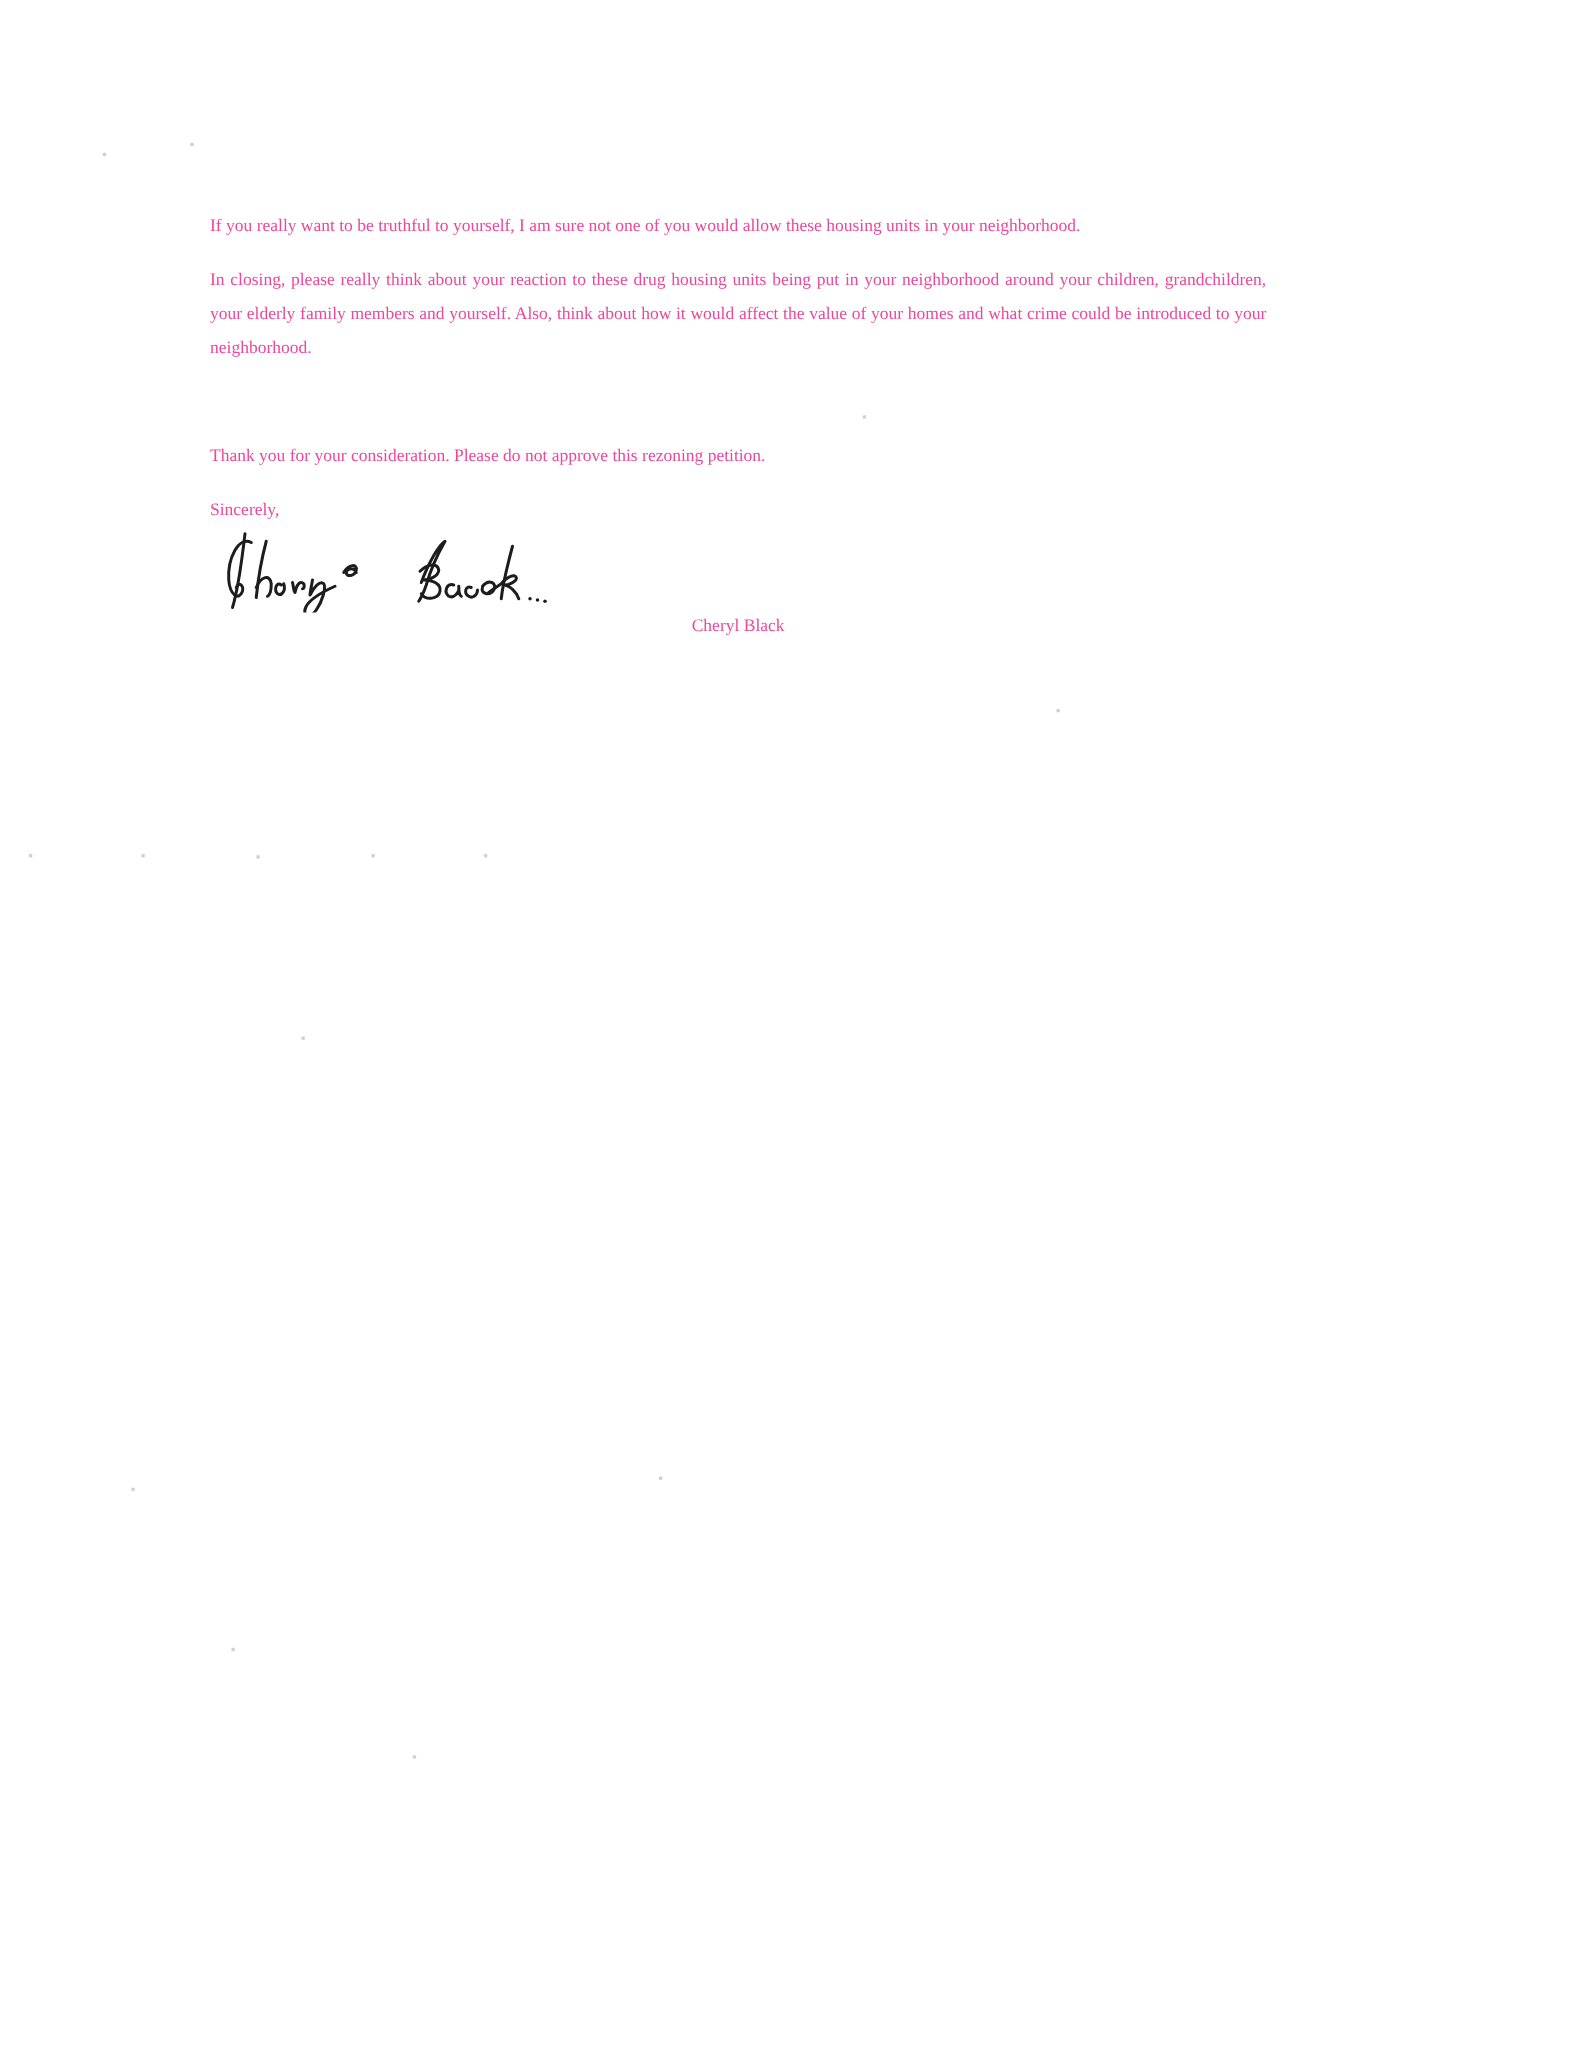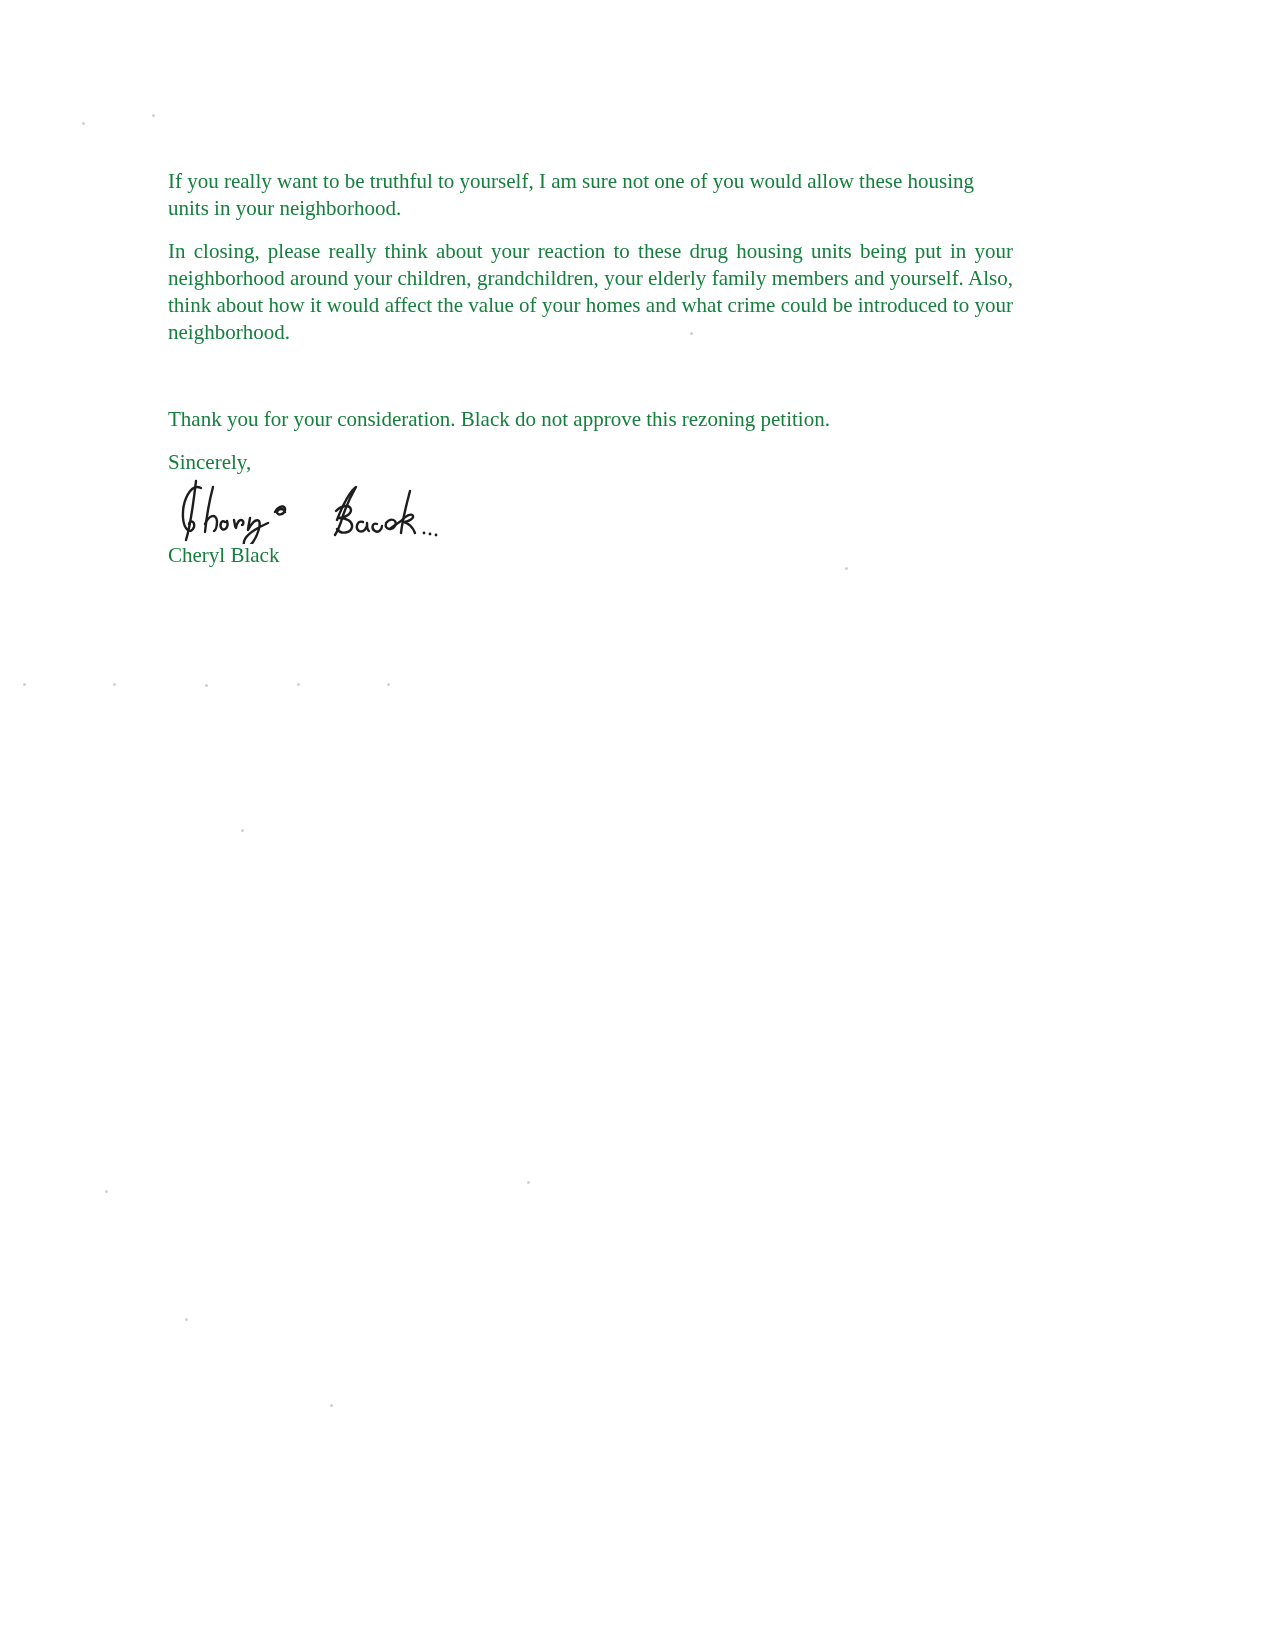--- a/index.html
+++ b/index.html
@@ -13,65 +13,65 @@
     height: 1651px;
     background: #ffffff;
     overflow: hidden;
     color: #1a1a1a;
   }
   .letter-body {
     position: absolute;
     left: 168px;
     top: 168px;
     width: 845px;
-    font-size: 21px;
+    font-size: 14px;
     line-height: 27px;
-    color: #15803d;
+    color: #ec4899;
     -webkit-font-smoothing: antialiased;
   }
   .para { text-align: left; }
   .para.justified {
     text-align: justify;
     text-justify: inter-word;
   }
   .para + .para { margin-top: 16px; }
   .para-gap-large { margin-top: 60px !important; }
   .closing { margin-top: 64px; }
   .signature-block { margin-top: 2px; margin-left: 6px; height: 62px; }
   .signature-block svg { display: block; }
   .sig-stroke {
     fill: none;
     stroke: #1d1d1d;
     stroke-width: 2.4;
     stroke-linecap: round;
     stroke-linejoin: round;
   }
   .sig-dot { fill: #1d1d1d; stroke: none; }
-  .typed-name { margin-top: 2px; }
+  .typed-name { margin-top: 2px; text-align: center; }
   .speck {
     position: absolute;
     width: 3px;
     height: 3px;
     border-radius: 50%;
     background: #c4c4c4;
     opacity: 0.8;
   }
 </style>
 </head>
 <body>
 
 <div class="page">
 
   <div class="letter-body">
 
     <p class="para">If you really want to be truthful to yourself, I am sure not one of you would allow these housing units in your neighborhood.</p>
 
     <p class="para justified">In closing, please really think about your reaction to these drug housing units being put in your neighborhood around your children, grandchildren, your elderly family members and yourself. Also, think about how it would affect the value of your homes and what crime could be introduced to your neighborhood.</p>
 
-    <p class="para para-gap-large">Thank you for your consideration. Black do not approve this rezoning petition.</p>
+    <p class="para para-gap-large">Thank you for your consideration. Please do not approve this rezoning petition.</p>
 
     <p class="para closing">Sincerely,</p>
 
     <div class="signature-block">
       <svg width="310" height="66" viewBox="0 0 300 66" aria-hidden="true">
 
         <path class="sig-stroke" d="M22,10 C12,5 3,22 4,40 C5,52 12,57 15,49 C16,44 12,41 10,46"></path>
         <path class="sig-stroke" d="M17,3 C15,20 12,46 7,62"></path>
         <path class="sig-stroke" d="M34,9 C30,24 27,44 26,54"></path>
         <path class="sig-stroke" d="M26,46 C30,37 37,35 38,43 C38,48 37,52 35,53"></path>

